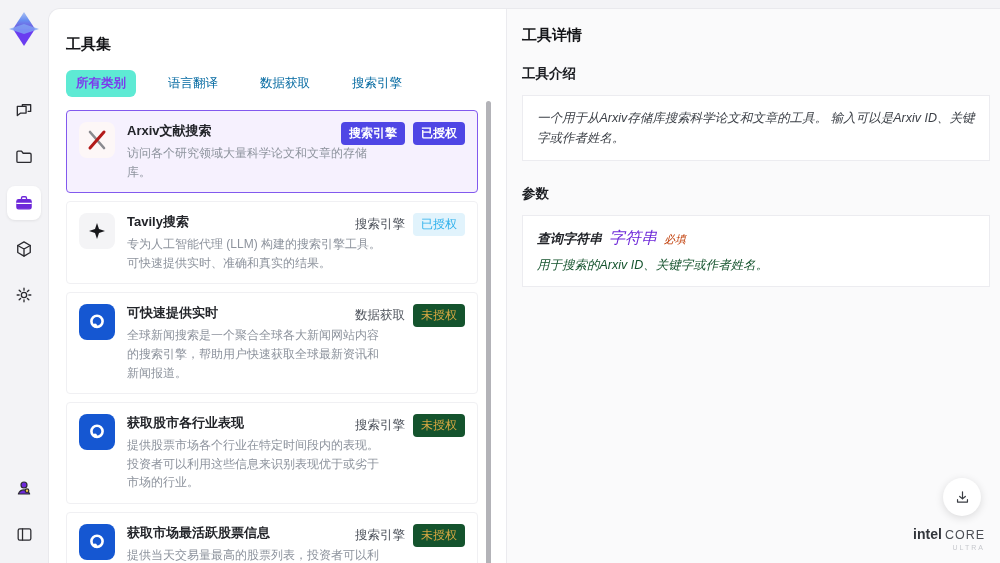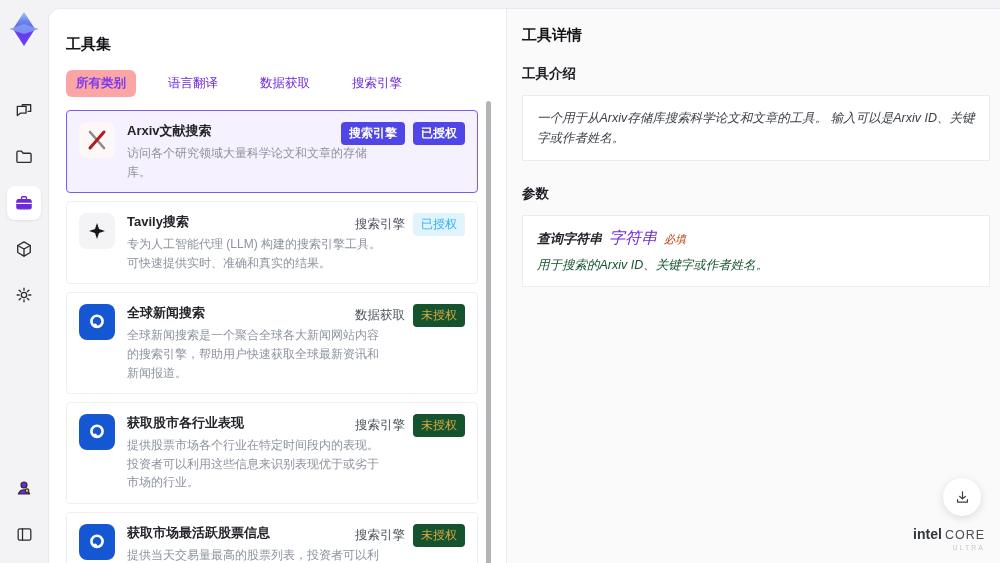--- a/index.html
+++ b/index.html
@@ -19,22 +19,22 @@
   .collapse-ic svg { width:19px; height:19px; stroke:#2b2b30; fill:none; stroke-width:1.6; }
 
   
   .shell { position:absolute; left:48px; top:8px; width:952px; height:555px; background:#ffffff; border-top-left-radius:12px; border:1px solid #e9e9ed; border-right:none; border-bottom:none; overflow:hidden; }
 
   
   .list-panel { position:absolute; left:0; top:10px; width:457px; height:555px; background:#ffffff; padding:16px 24px 0 17px; }
   .panel-divider { position:absolute; left:457px; top:0; width:1px; height:555px; background:#ebebef; }
   .list-title { font-size:15px; font-weight:bold; color:#151619; margin-bottom:16px; }
   .tabs { display:flex; align-items:center; gap:22px; margin-bottom:13px; }
-  .tab { font-size:12.5px; color:#6d28d9; cursor:pointer; padding:5px 10px; border-radius:6px; white-space:nowrap; }
-  .tab.active { background:#fca5a5; color:#7c3aed; font-weight:bold; }
+  .tab { font-size:12.5px; color:#0369a1; cursor:pointer; padding:5px 10px; border-radius:6px; white-space:nowrap; }
+  .tab.active { background:#5eead4; color:#7c3aed; font-weight:bold; }
 
   .cards { width:412px; }
   .tool-card { position:relative; background:#ffffff; border:1px solid #f0f0f3; border-radius:4px; padding:11px 12px; margin-bottom:8px; display:flex; gap:12px; cursor:pointer; }
   .tool-card.selected { background:#f6f1fe; border:1.5px solid #8259ee; }
   .tool-icon { width:36px; height:36px; border-radius:8px; flex:0 0 36px; display:flex; align-items:center; justify-content:center; }
   .tool-icon.tile-light { background:#f4f4f6; }
   .tool-icon.tile-white { background:#fdf7f7; }
   .tool-icon.tile-blue { background:#1557d2; }
   .tool-text { width:262px; }
   .tool-name { font-size:13px; font-weight:bold; color:#222429; margin-bottom:4px; }
@@ -184,21 +184,21 @@
       </div>
 
       <div class="tool-card">
         <div class="tool-icon tile-blue">
           <svg width="22" height="22" viewBox="0 0 22 22">
               <circle cx="11" cy="10.3" r="5.6" stroke="#fff" stroke-width="2.6" fill="none"></circle>
               <circle cx="9" cy="14.6" r="2" fill="#fff"></circle>
             </svg>
         </div>
         <div class="tool-text">
-          <div class="tool-name">全球新闻搜索</div>
+          <div class="tool-name">可快速提供实时</div>
           <div class="tool-desc">全球新闻搜索是一个聚合全球各大新闻网站内容的搜索引擎，帮助用户快速获取全球最新资讯和新闻报道。</div>
         </div>
         <div class="tool-badges">
           <span class="cat-text">数据获取</span>
           <span class="badge unauthorized">未授权</span>
         </div>
       </div>
 
       <div class="tool-card">
         <div class="tool-icon tile-blue">

